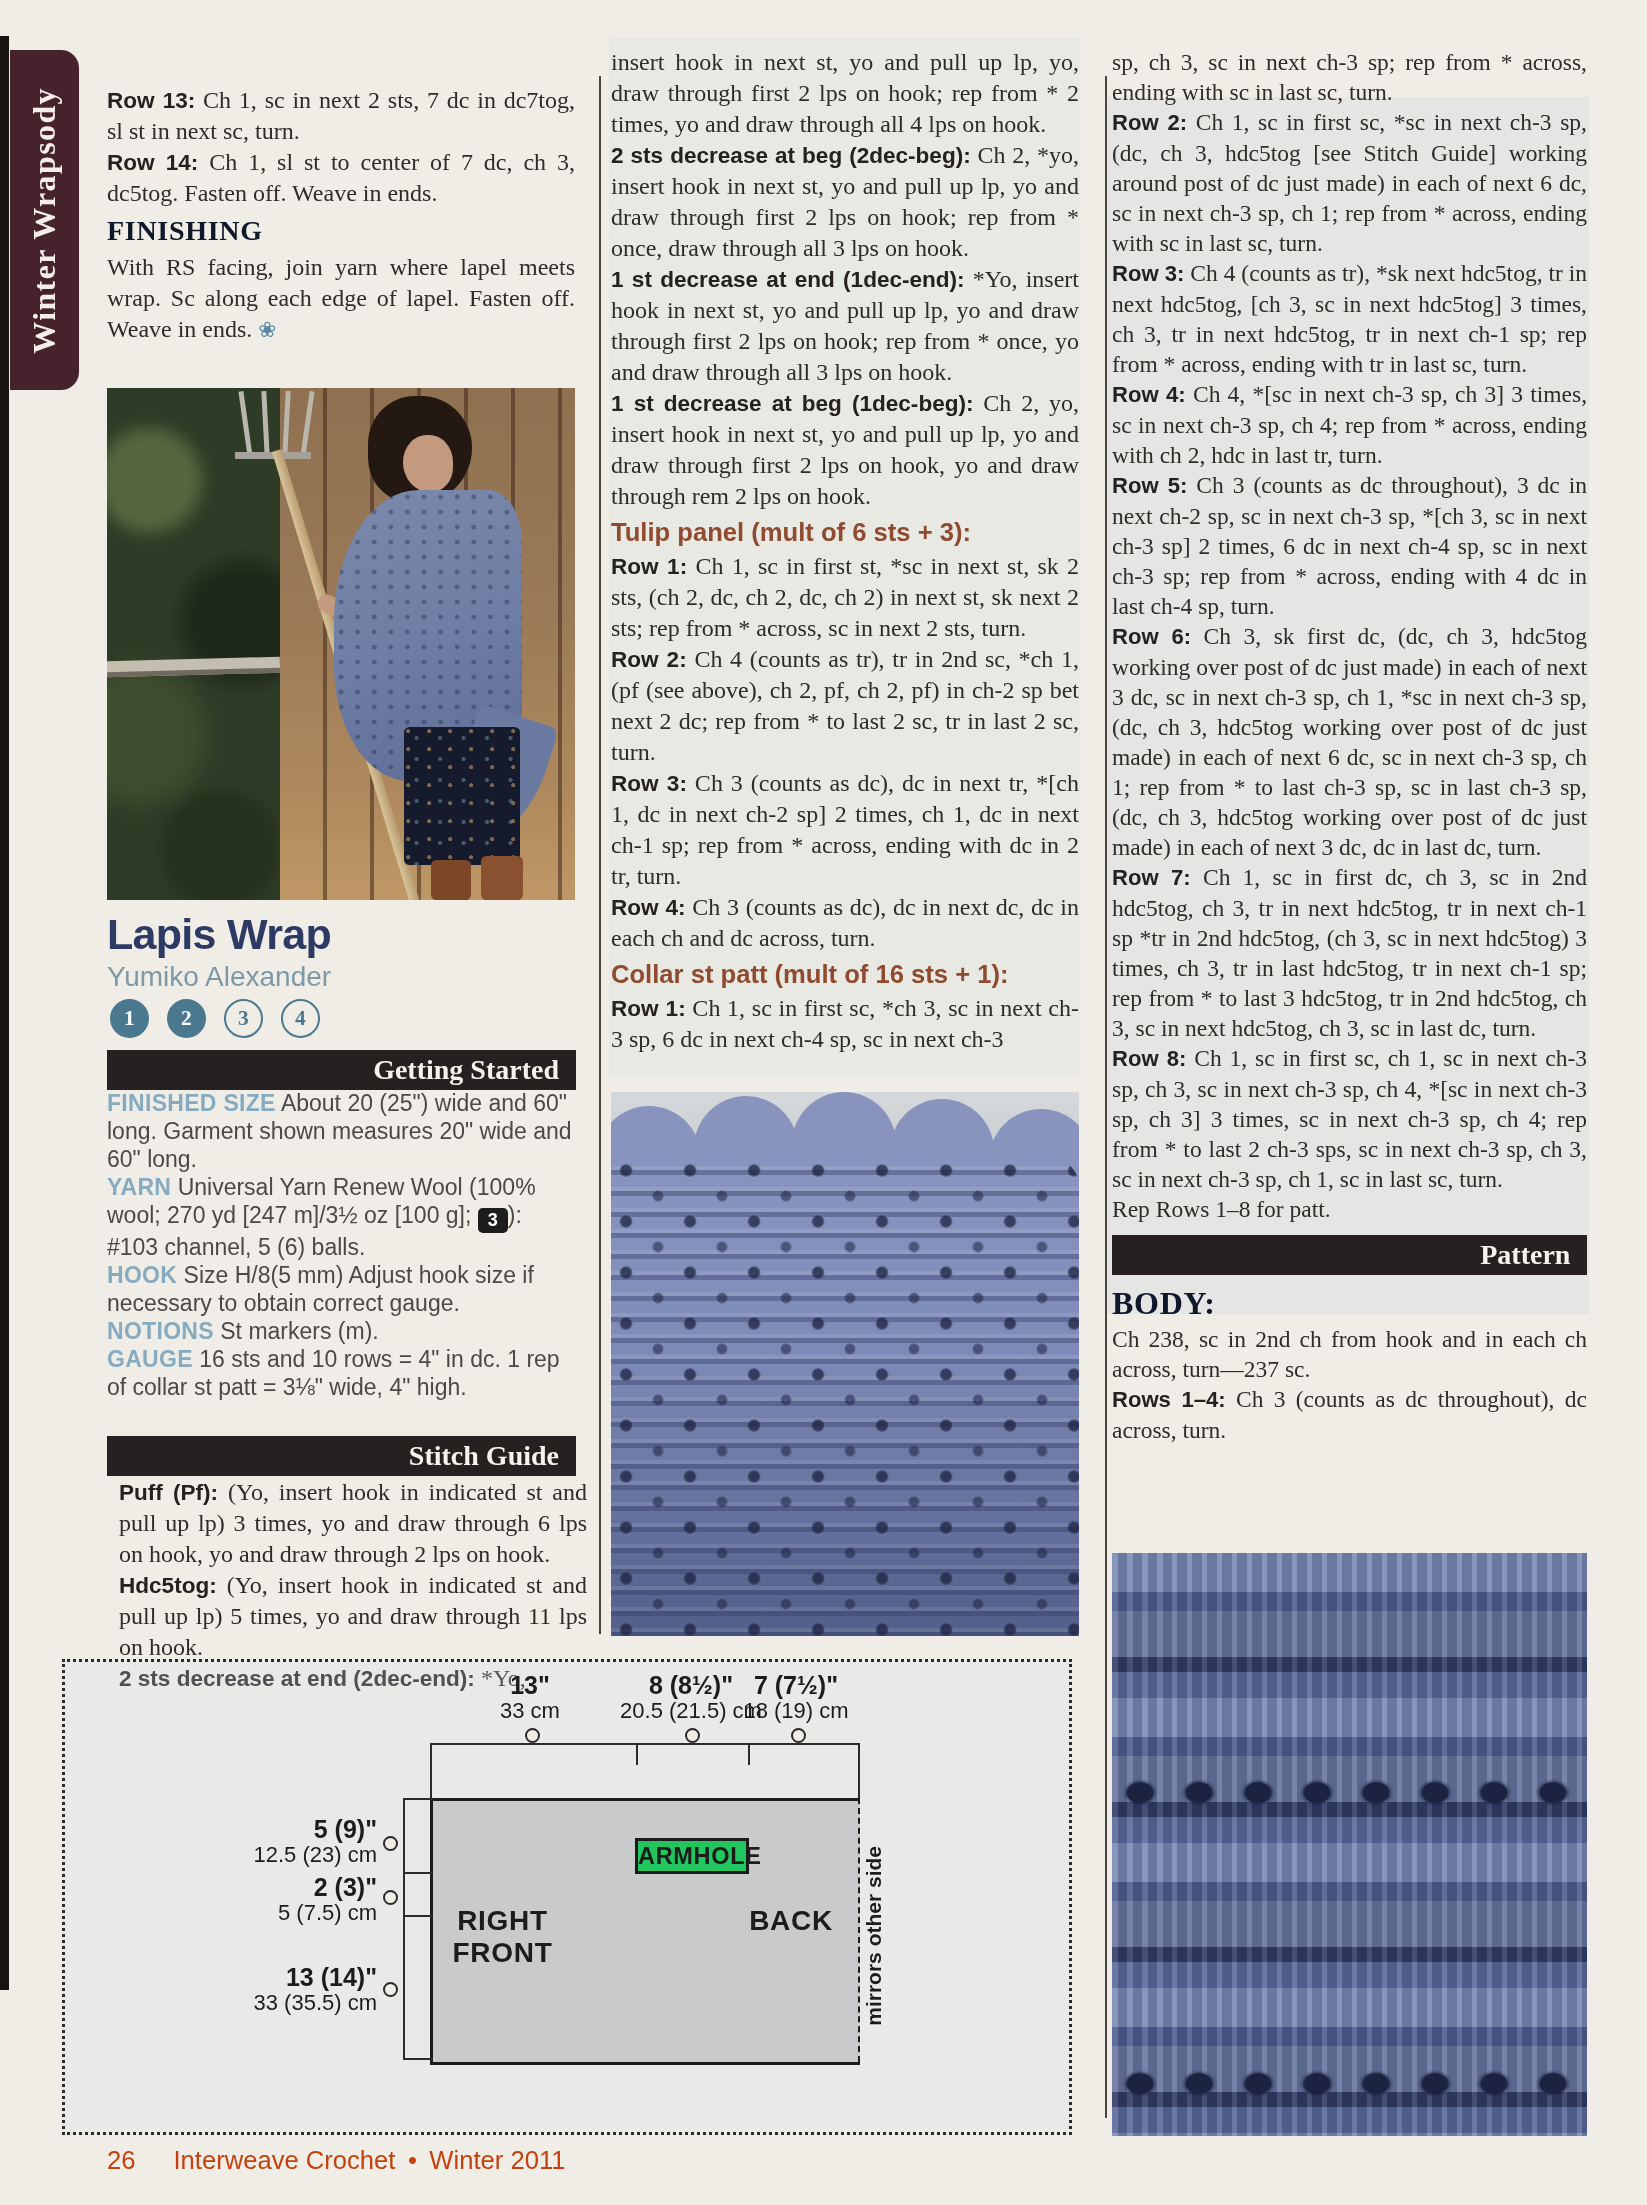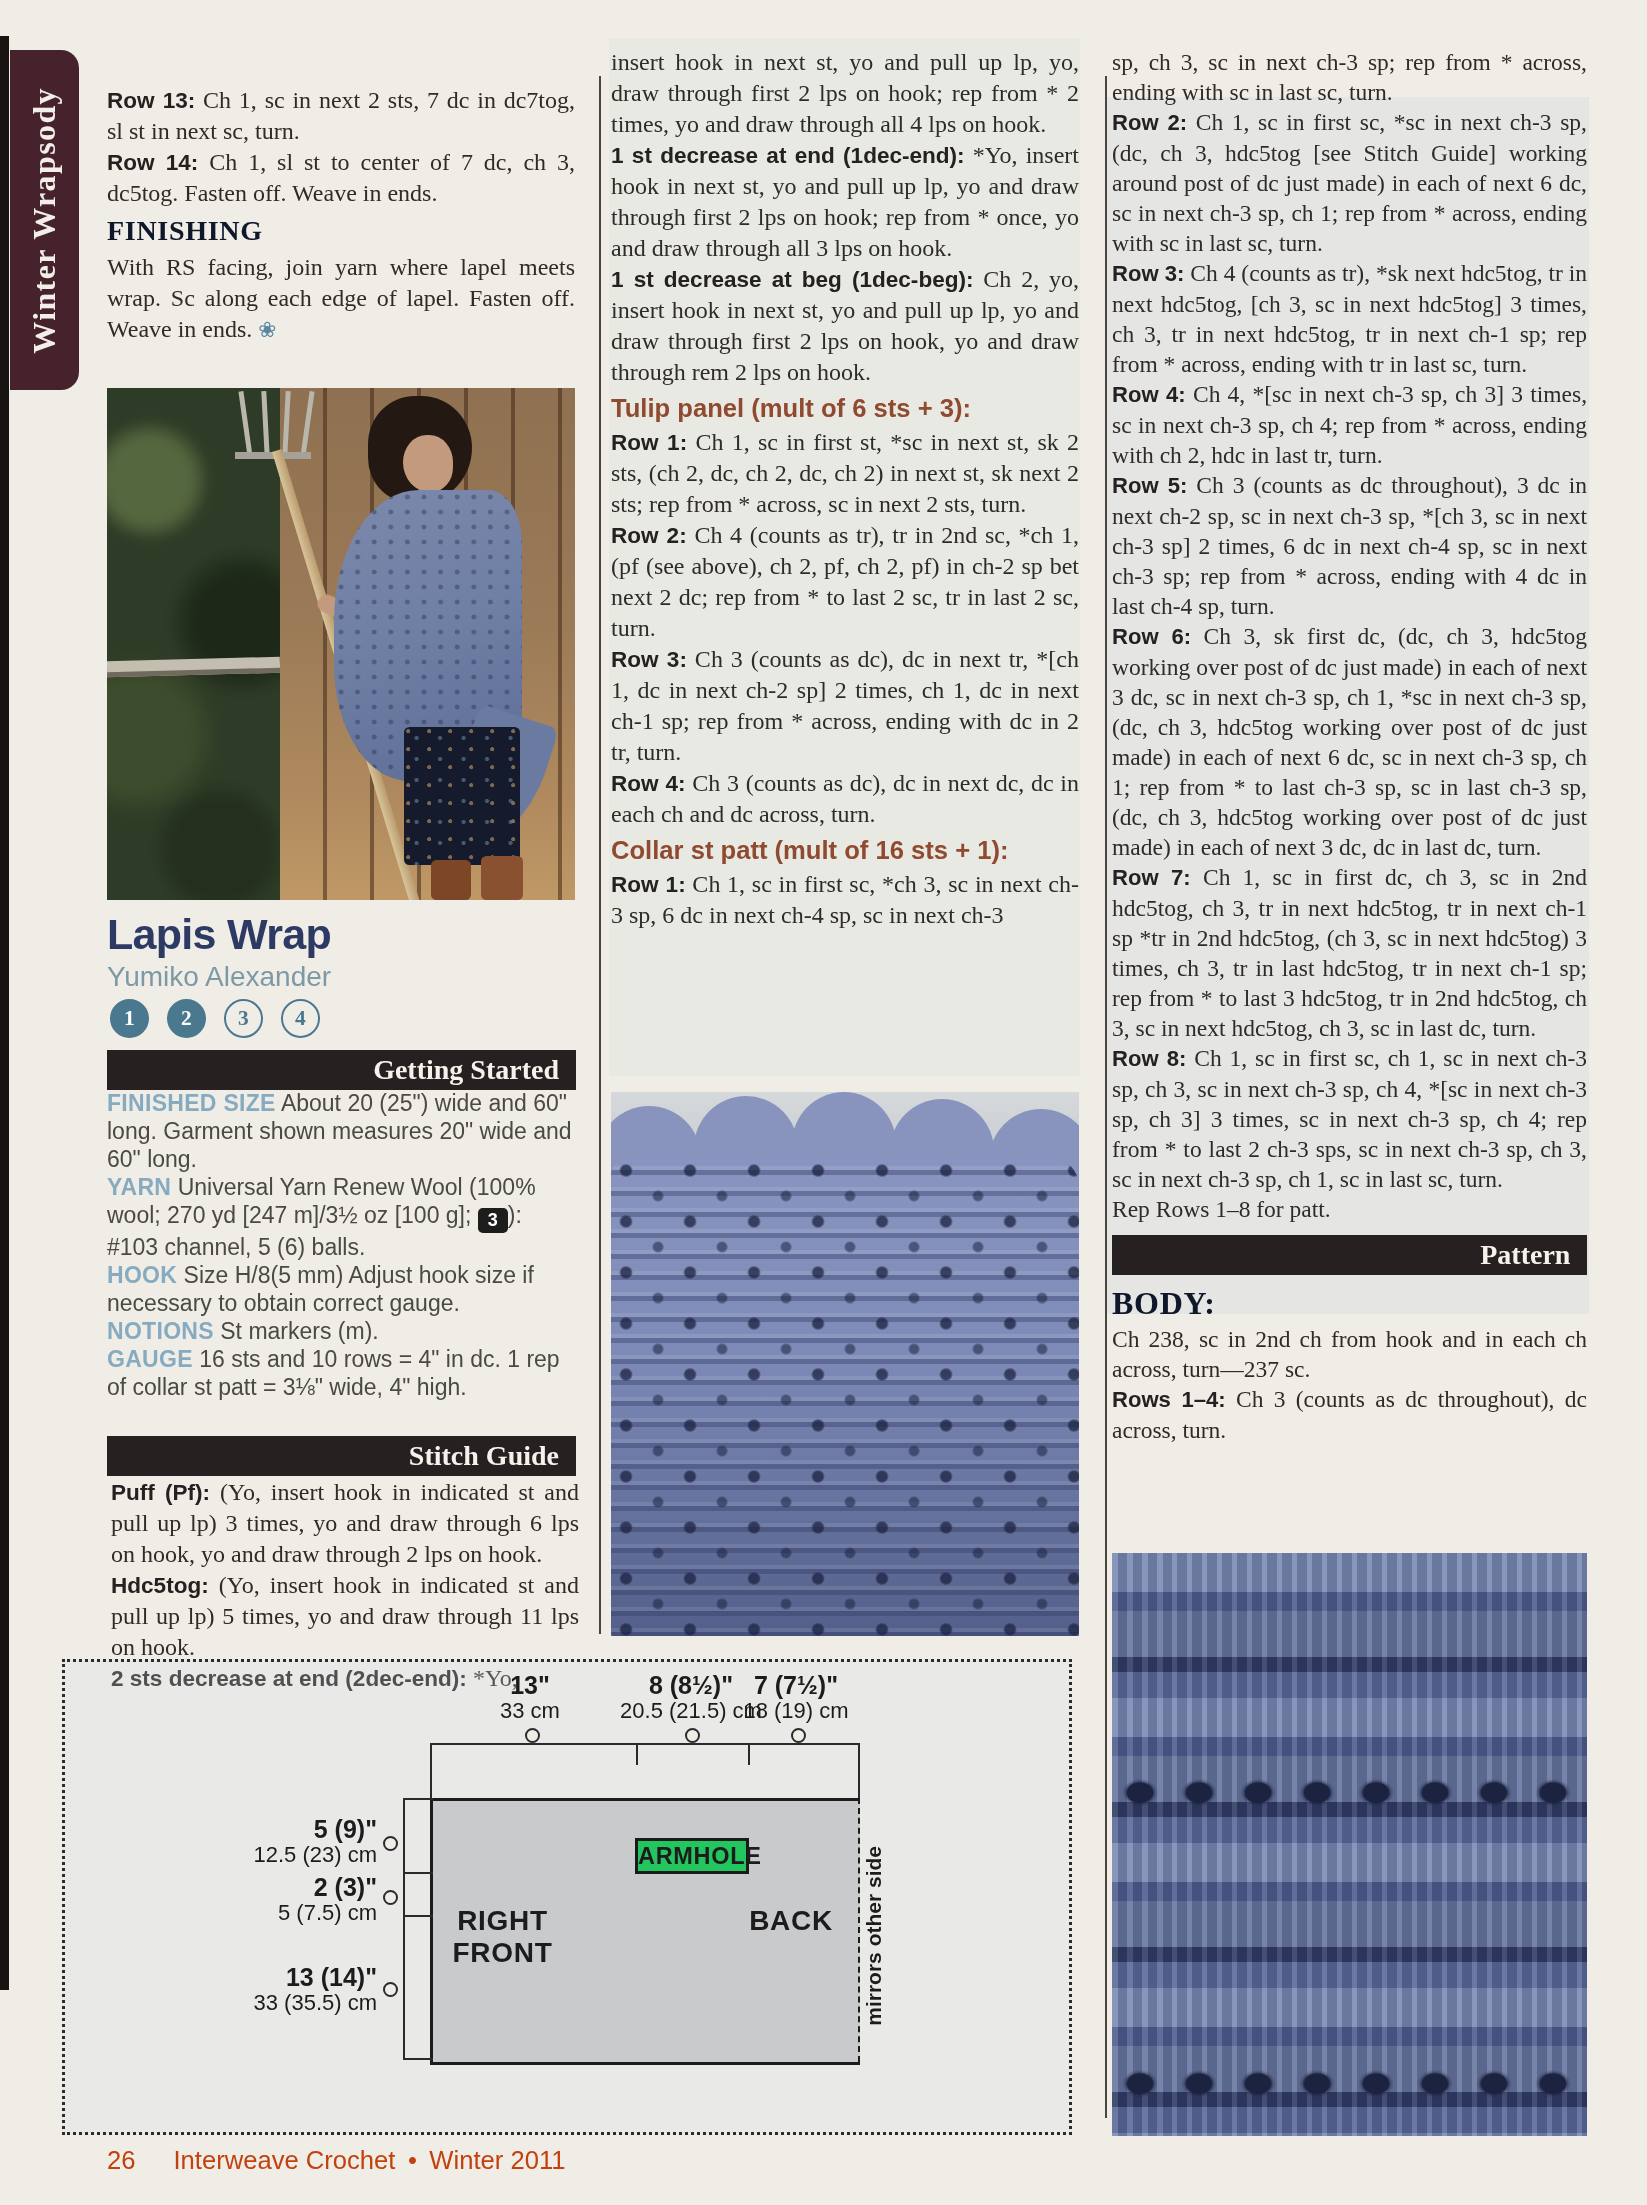--- a/index.html
+++ b/index.html
@@ -187,30 +187,31 @@
     <div class="abs" style="left:0;top:1004px;width:468px;">
         <p class="info"><span class="ilabel">FINISHED SIZE</span> About 20 (25") wide and 60" long. Garment shown measures 20" wide and 60" long.</p>
         <p class="info"><span class="ilabel">YARN</span> Universal Yarn Renew Wool (100% wool; 270 yd [247 m]/3½ oz [100 g]; <span class="yarn-badge">3</span>): #103 channel, 5 (6) balls.</p>
         <p class="info"><span class="ilabel">HOOK</span> Size H/8(5 mm) Adjust hook size if necessary to obtain correct gauge.</p>
         <p class="info"><span class="ilabel">NOTIONS</span> St markers (m).</p>
         <p class="info"><span class="ilabel">GAUGE</span> 16 sts and 10 rows = 4" in dc. 1 rep of collar st patt = 3⅛" wide, 4" high.</p>
       </div>
 
     <div class="abs bar" style="left:0;top:1340px;width:452px;">Stitch Guide</div>
 
-    <div class="flow abs" style="left:4px;top:1392px;width:468px;">
+    <div class="flow abs" style="left:12px;top:1392px;width:468px;">
         <p class="para"><b class="lead">Puff (Pf):</b> (Yo, insert hook in indicated st and pull up lp) 3 times, yo and draw through 6 lps on hook, yo and draw through 2 lps on hook.</p>
         <p class="para"><b class="lead">Hdc5tog:</b> (Yo, insert hook in indicated st and pull up lp) 5 times, yo and draw through 11 lps on hook.</p>
         <p class="para"><b class="lead">2 sts decrease at end (2dec-end):</b> *Yo,</p>
       </div>
   </div>
 
   <div id="col2" class="col">
     <div class="flow abs" style="left:0;top:0;width:468px;">
         <p class="para">insert hook in next st, yo and pull up lp, yo, draw through first 2 lps on hook; rep from * 2 times, yo and draw through all 4 lps on hook.</p>
+        <p class="para"><b class="lead">2 sts decrease at beg (2dec-beg):</b> Ch 2, *yo, insert hook in next st, yo and pull up lp, yo and draw through first 2 lps on hook; rep from * once, draw through all 3 lps on hook.</p>
         <p class="para"><b class="lead">1 st decrease at end (1dec-end):</b> *Yo, insert hook in next st, yo and pull up lp, yo and draw through first 2 lps on hook; rep from * once, yo and draw through all 3 lps on hook.</p>
         <p class="para"><b class="lead">1 st decrease at beg (1dec-beg):</b> Ch 2, yo, insert hook in next st, yo and pull up lp, yo and draw through first 2 lps on hook, yo and draw through rem 2 lps on hook.</p>
         <p class="h-rust">Tulip panel (mult of 6 sts + 3):</p>
         <p class="para"><b class="lead">Row 1:</b> Ch 1, sc in first st, *sc in next st, sk 2 sts, (ch 2, dc, ch 2, dc, ch 2) in next st, sk next 2 sts; rep from * across, sc in next 2 sts, turn.</p>
         <p class="para"><b class="lead">Row 2:</b> Ch 4 (counts as tr), tr in 2nd sc, *ch 1, (pf (see above), ch 2, pf, ch 2, pf) in ch-2 sp bet next 2 dc; rep from * to last 2 sc, tr in last 2 sc, turn.</p>
         <p class="para"><b class="lead">Row 3:</b> Ch 3 (counts as dc), dc in next tr, *[ch 1, dc in next ch-2 sp] 2 times, ch 1, dc in next ch-1 sp; rep from * across, ending with dc in 2 tr, turn.</p>
         <p class="para"><b class="lead">Row 4:</b> Ch 3 (counts as dc), dc in next dc, dc in each ch and dc across, turn.</p>
         <p class="h-rust">Collar st patt (mult of 16 sts + 1):</p>
         <p class="para"><b class="lead">Row 1:</b> Ch 1, sc in first sc, *ch 3, sc in next ch-3 sp, 6 dc in next ch-4 sp, sc in next ch-3</p>
       </div>

